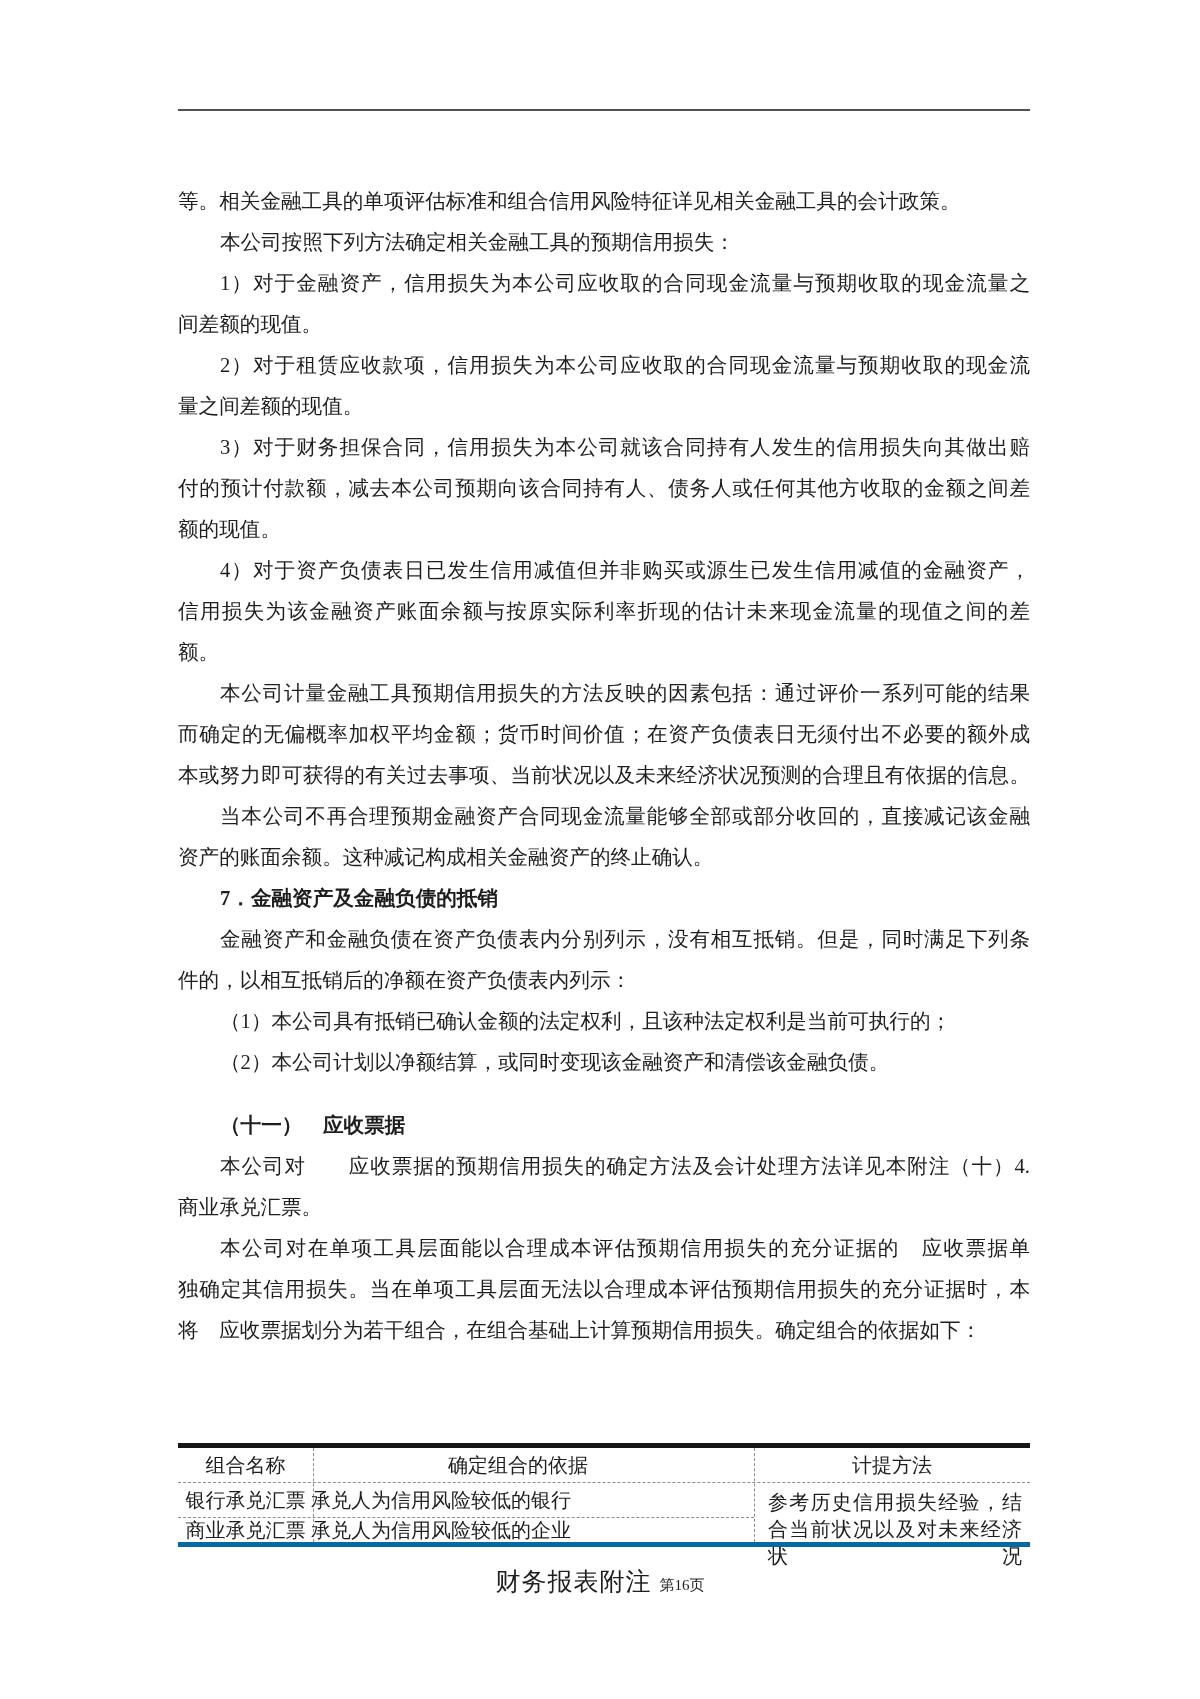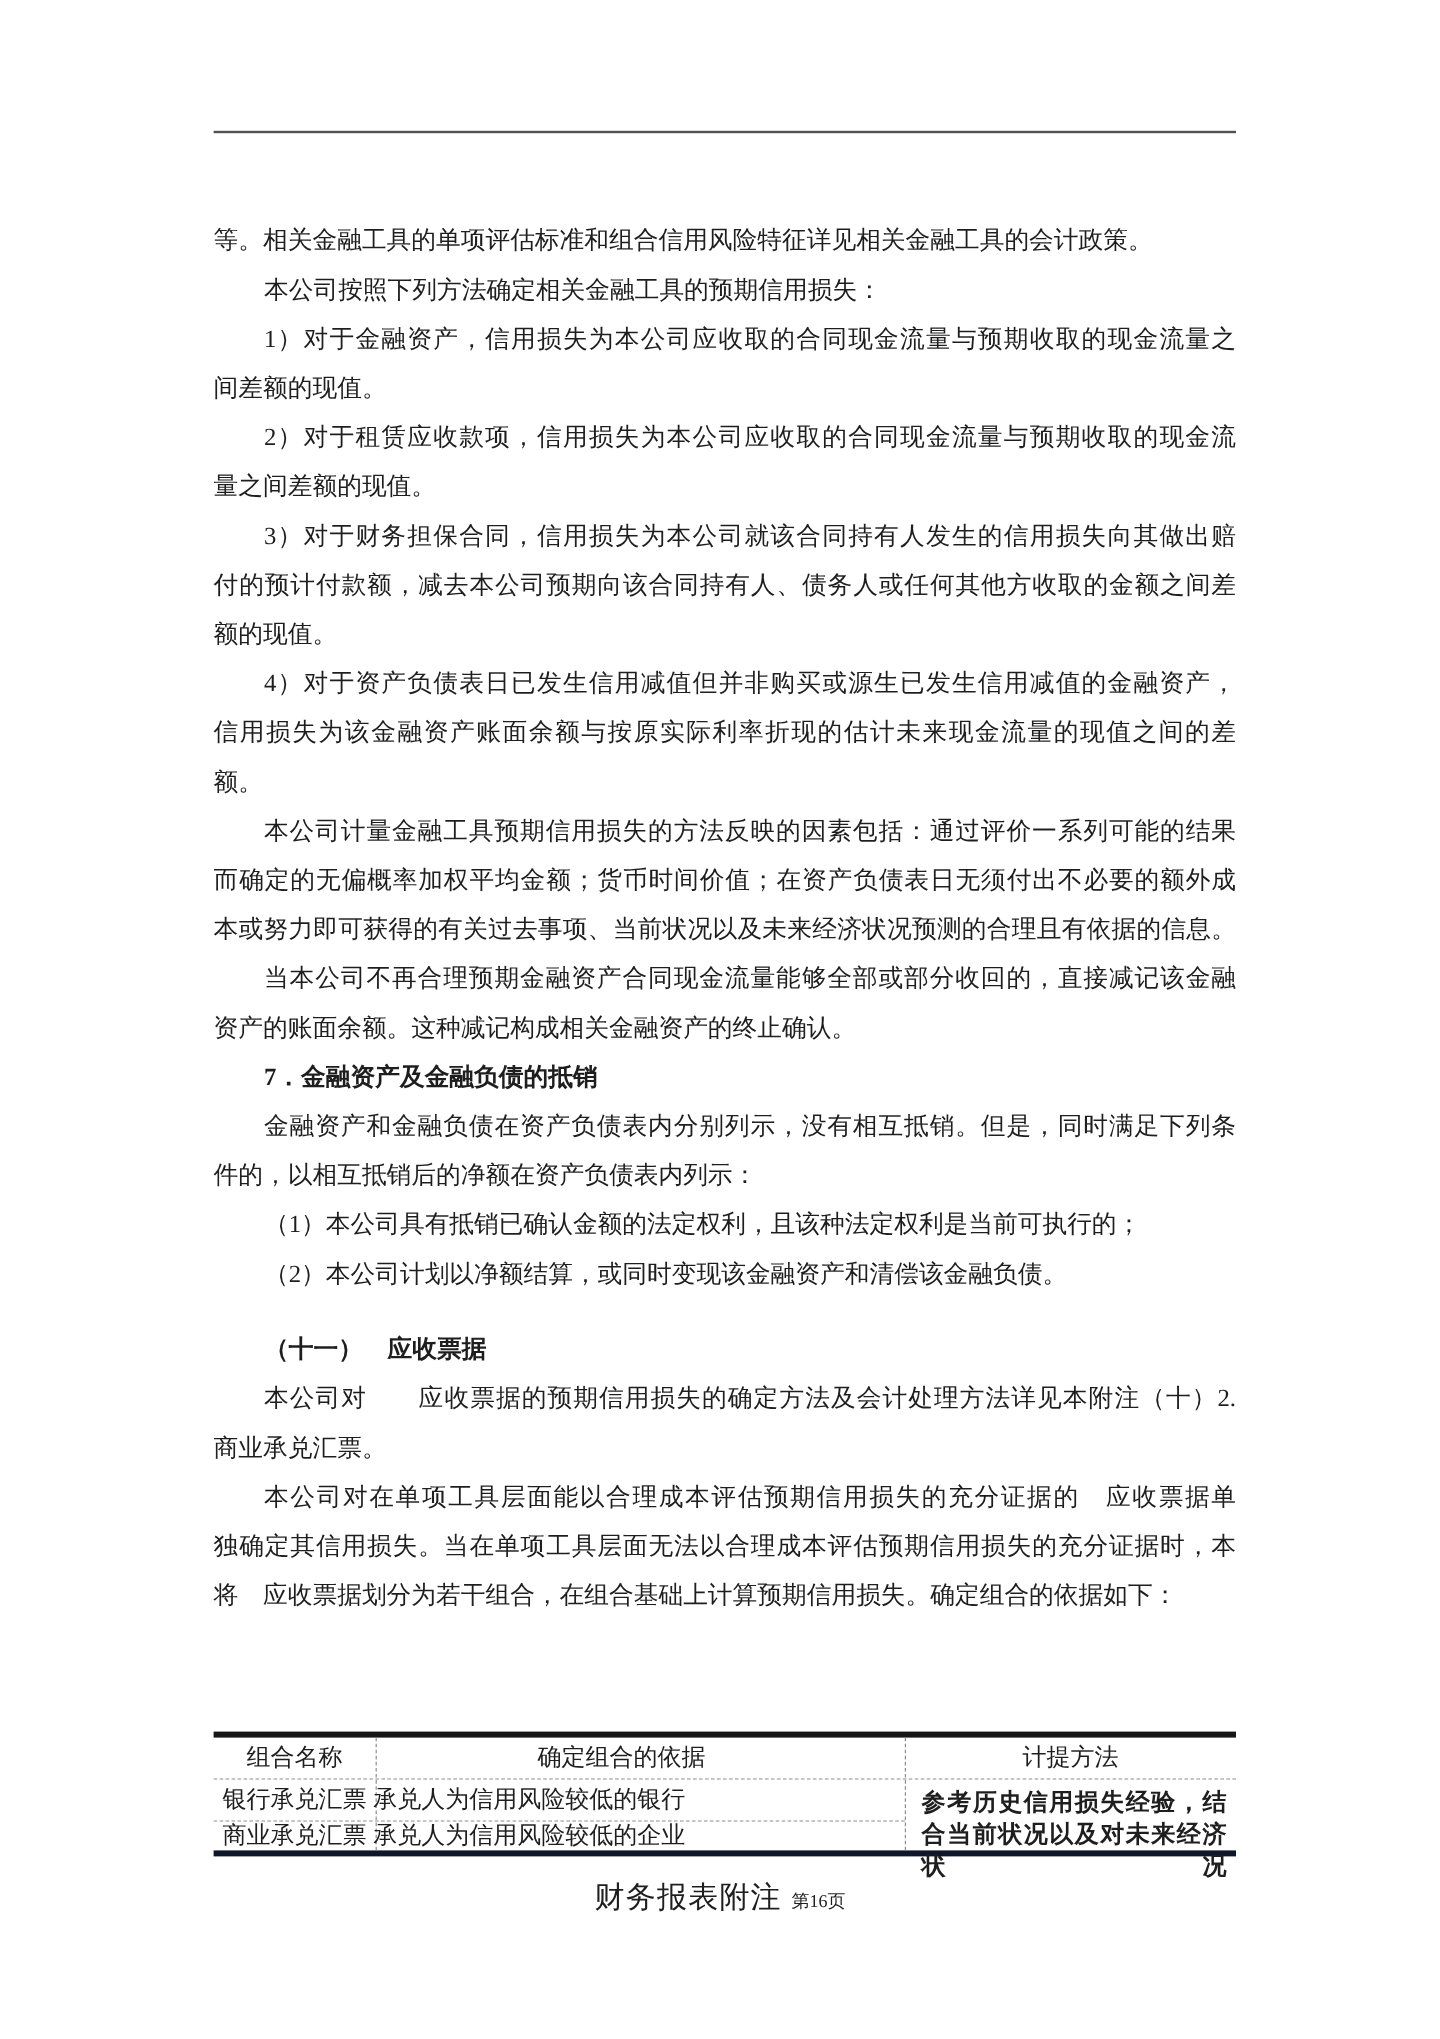--- a/index.html
+++ b/index.html
@@ -35,21 +35,21 @@
   .line.indent { padding-left: 42px; }
   .line.bold { font-weight: bold; }
 
   
   .tbl {
     position: absolute;
     left: 178px; top: 1443px;
     width: 852px; height: 104px;
     box-sizing: border-box;
     border-top: 5px solid #161616;
-    border-bottom: 5px solid #0f172a;
+    border-bottom: 5px solid #0369a1;
     font-size: 20px;
   }
   .tbl .vline {
     position: absolute; top: 0; bottom: 0; width: 0;
     border-left: 1px dashed #8d8d8d;
   }
   .tbl .vline.v1 { left: 135px; }
   .tbl .vline.v2 { left: 576px; }
   .tbl .hline {
     position: absolute; height: 0;
@@ -72,21 +72,20 @@
   .cell.r2 { top: 70px; height: 24px; }
   .cell.c3h { left: 576px; right: 0; top: 0; height: 34px; }
   .method-cell {
     position: absolute;
     left: 577px; right: 0; top: 35px; bottom: 0;
     box-sizing: border-box;
     padding: 6px 8px 0 13px;
     line-height: 27px;
     text-align: justify;
     text-align-last: justify;
-    font-weight: bold;
   }
 
   .footer {
     position: absolute;
     left: 0; top: 1566px;
     width: 100%;
     text-align: center;
     line-height: 32px;
   }
   .footer .f-title { font-size: 25px; letter-spacing: 1px; }
@@ -116,21 +115,21 @@
       <div class="line fill">而确定的无偏概率加权平均金额；货币时间价值；在资产负债表日无须付出不必要的额外成</div>
       <div class="line fill">本或努力即可获得的有关过去事项、当前状况以及未来经济状况预测的合理且有依据的信息。</div>
       <div class="line fill indent">当本公司不再合理预期金融资产合同现金流量能够全部或部分收回的，直接减记该金融</div>
       <div class="line">资产的账面余额。这种减记构成相关金融资产的终止确认。</div>
       <div class="line indent bold">7．金融资产及金融负债的抵销</div>
       <div class="line fill indent">金融资产和金融负债在资产负债表内分别列示，没有相互抵销。但是，同时满足下列条</div>
       <div class="line">件的，以相互抵销后的净额在资产负债表内列示：</div>
       <div class="line indent">（1）本公司具有抵销已确认金额的法定权利，且该种法定权利是当前可执行的；</div>
       <div class="line indent">（2）本公司计划以净额结算，或同时变现该金融资产和清偿该金融负债。</div>
       <div class="line indent bold" style="margin-top: 22px;">（十一）　应收票据</div>
-      <div class="line fill indent">本公司对　　应收票据的预期信用损失的确定方法及会计处理方法详见本附注（十）2.</div>
+      <div class="line fill indent">本公司对　　应收票据的预期信用损失的确定方法及会计处理方法详见本附注（十）4.</div>
       <div class="line">商业承兑汇票。</div>
       <div class="line fill indent">本公司对在单项工具层面能以合理成本评估预期信用损失的充分证据的　应收票据单</div>
       <div class="line fill">独确定其信用损失。当在单项工具层面无法以合理成本评估预期信用损失的充分证据时，本</div>
       <div class="line">将　应收票据划分为若干组合，在组合基础上计算预期信用损失。确定组合的依据如下：</div>
     </div>
 
   <div class="tbl">
     <div class="vline v1"></div>
     <div class="vline v2"></div>
     <div class="hline header-sep"></div>

